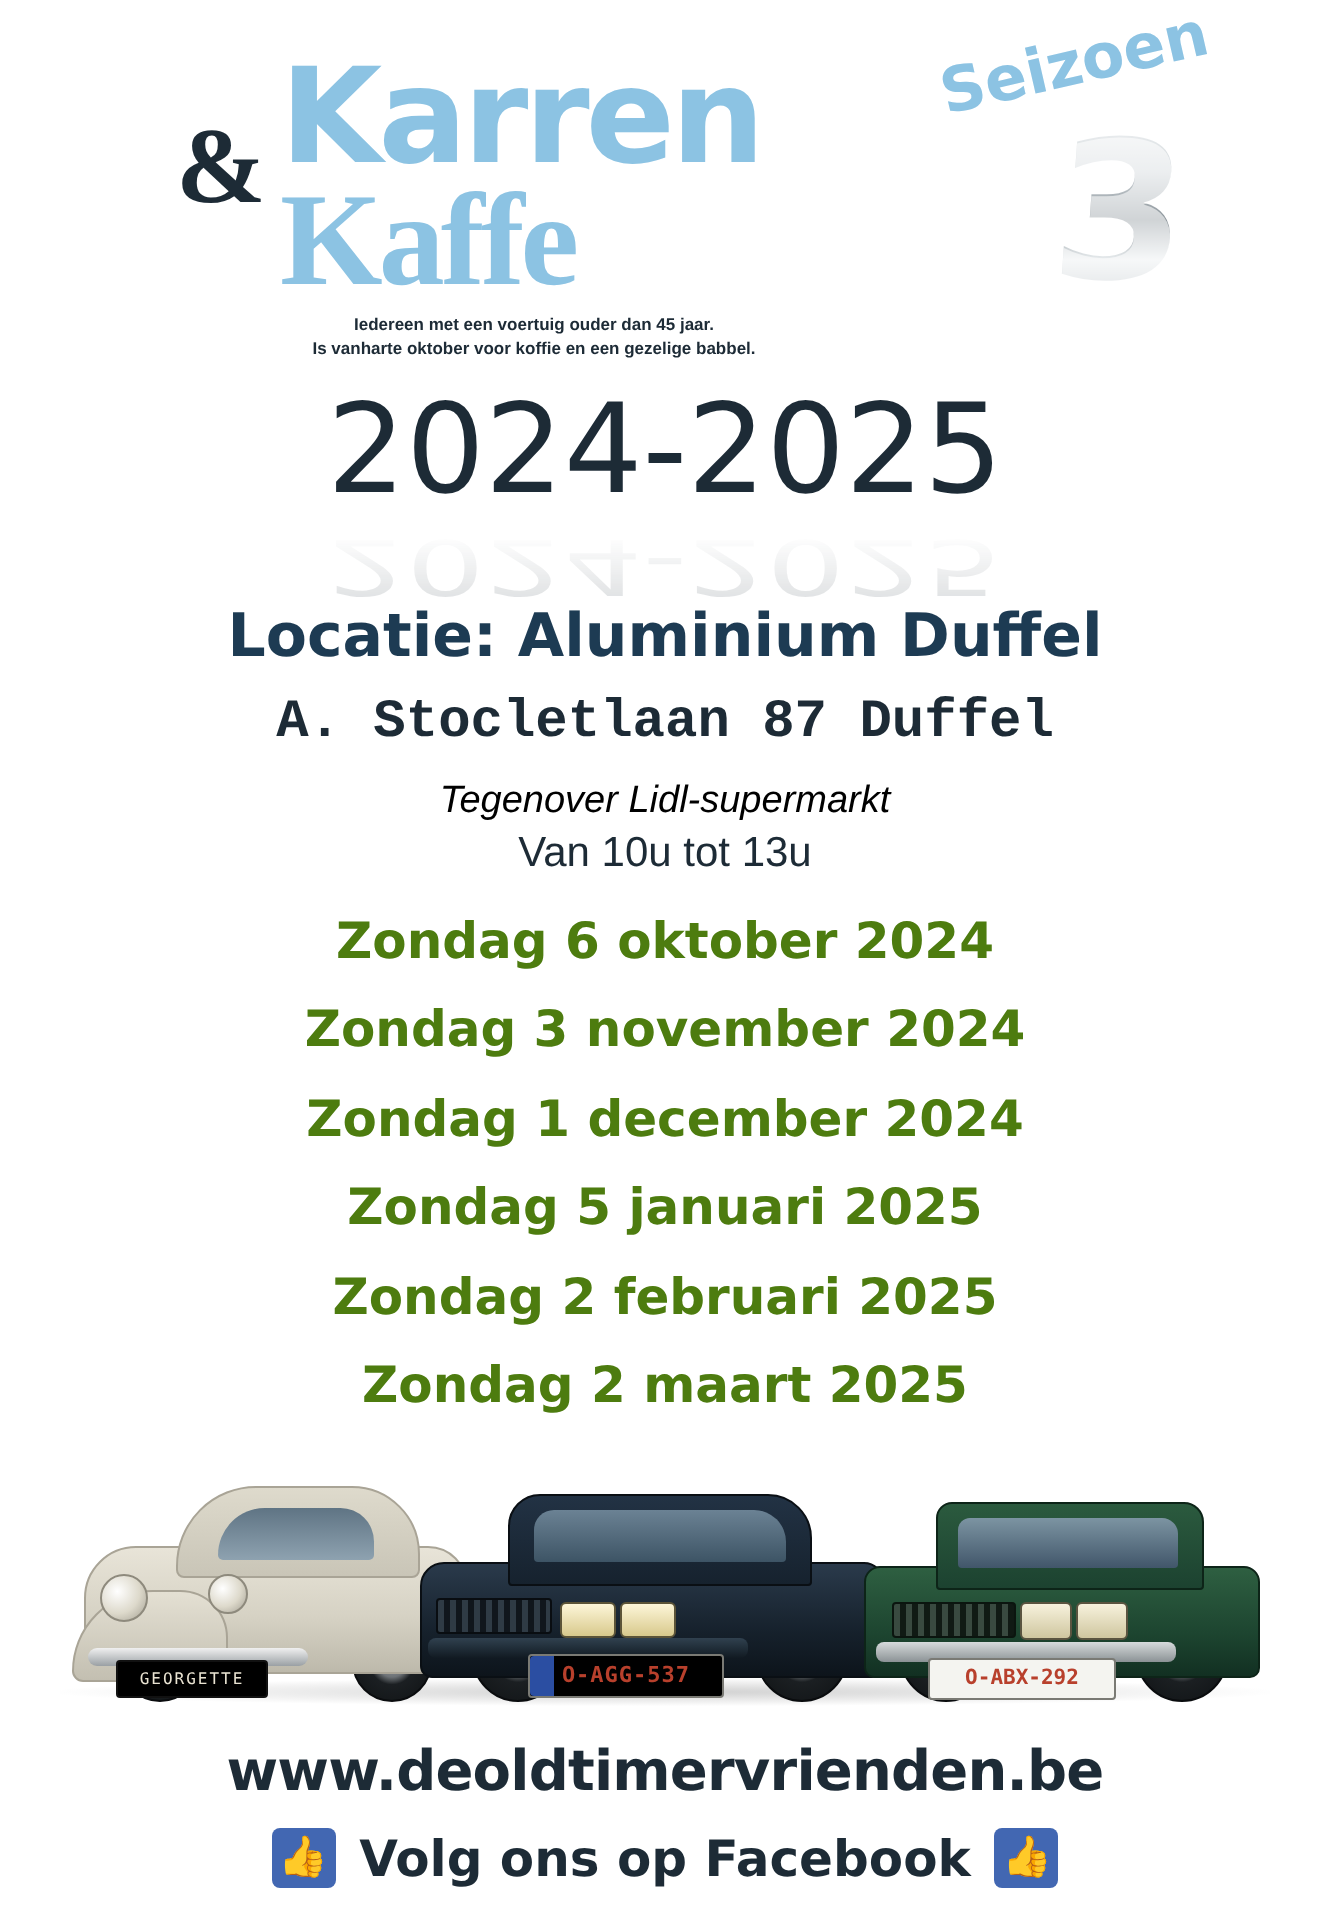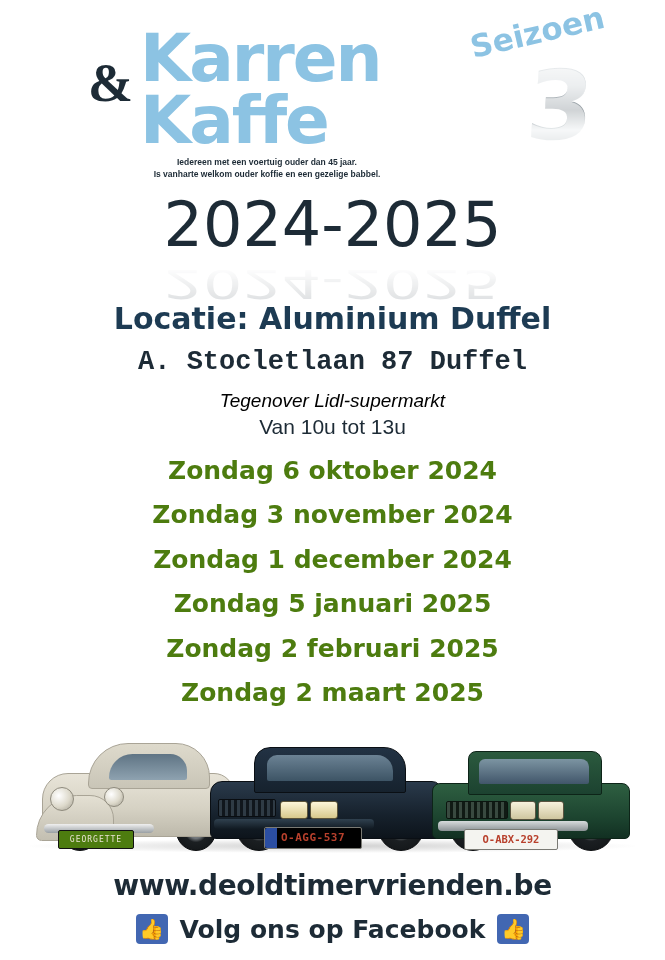--- a/index.html
+++ b/index.html
@@ -51,21 +51,21 @@
     position: absolute;
     left: 58px;
     font-family: "DejaVu Sans", sans-serif;
     font-weight: bold;
     font-size: 66px;
     letter-spacing: -2px;
     color: #8cc3e3;
     line-height: 1;
   }
   .karren { top: 12px; }
-  .kaffe  { top: 74px; }
+  .kaffe  { top: 74px; font-family: Liberation Serif, serif; }
 
   .logo-sub {
     position: absolute;
     left: 60px;
     top: 142px;
     width: 250px;
     font-family: "Liberation Sans", sans-serif;
     font-size: 8.5px;
     font-weight: bold;
     color: #1d2b36;
@@ -264,21 +264,21 @@
     position: absolute;
     left: 2px; bottom: 18px;
     width: 110px; height: 9px;
     background: linear-gradient(180deg,#f0f0f0,#9aa0a4);
     border-radius: 5px;
   }
   .plate-beetle {
     position: absolute;
     left: 16px; bottom: 2px;
     width: 74px; height: 17px;
-    background: #4d7c0f;
+    background: #000000;
     border: 1px solid #111;
     border-radius: 2px;
     color: #e9e3d2;
     font-family: "DejaVu Sans Mono", monospace;
     font-size: 8px;
     letter-spacing: 1px;
     text-align: center;
     line-height: 17px;
   }
 
@@ -491,21 +491,21 @@
 <div class="poster">
 
   <div class="header">
 
     <div class="logo-block">
       <div class="amp">&amp;</div>
       <div class="karren">Karren</div>
       <div class="kaffe">Kaffe</div>
       <div class="logo-sub">
         <div>Iedereen met een voertuig ouder dan 45 jaar.</div>
-        <div>Is vanharte welkom ouder koffie en een gezelige babbel.</div>
+        <div>Is vanharte oktober voor koffie en een gezelige babbel.</div>
       </div>
     </div>
 
     <div class="seizoen-block">
       <div class="seizoen-word">Seizoen</div>
       <div class="chrome-three">3</div>
     </div>
 
   </div>
 

